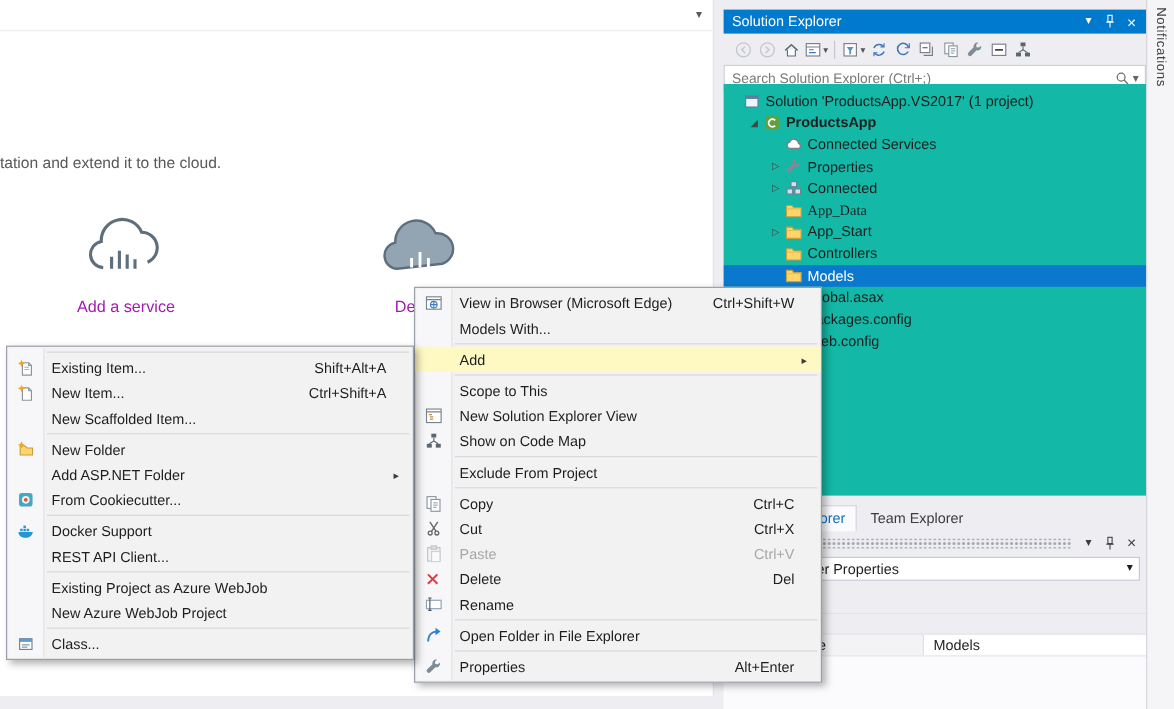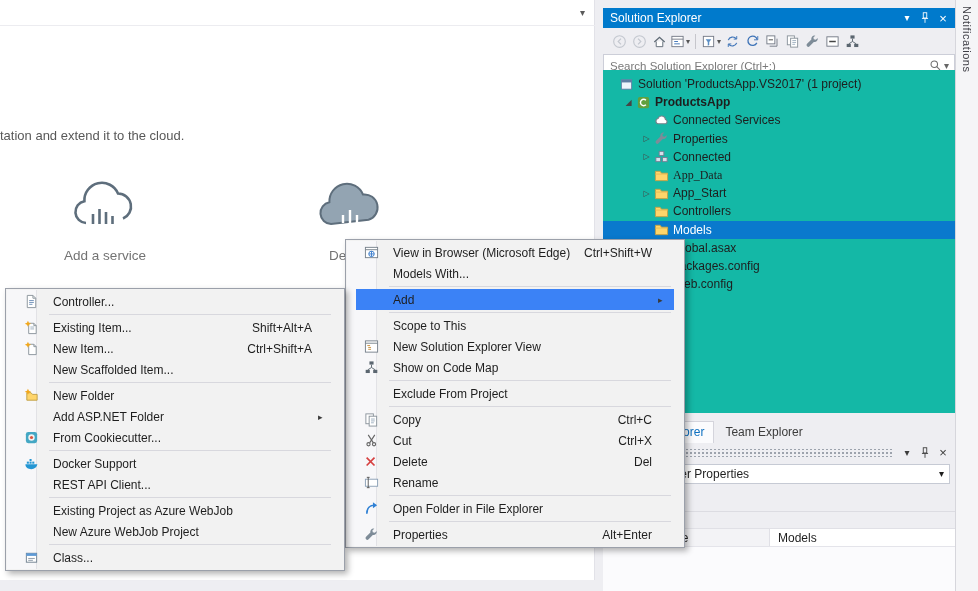--- a/index.html
+++ b/index.html
@@ -8,21 +8,21 @@
   .abs{position:absolute}
   svg{display:block}
   .g{font-size:10px;line-height:1;display:block}
 
   
   #doc{left:0;top:0;width:595px;height:580px;background:#ffffff;border-right:1px solid #e2e2e8}
   #doc-top{left:0;top:0;width:595px;height:26px;border-bottom:1px solid #ececf0;display:flex;justify-content:flex-end;align-items:center;padding-right:10px;color:#5a5a5a}
   #intro{left:0;top:128px;width:320px;color:#585858;font-size:13px;white-space:nowrap}
   .action{top:180px;width:140px;text-align:center;position:absolute}
   .action .cld{display:flex;justify-content:center}
-  .action .alabel{display:block;margin-top:12px;color:#737373;font-size:13.5px}
+  .action .alabel{display:block;margin-top:12px;color:#a21caf;font-size:13.5px}
   #action-0{left:35px}
   #action-1{left:280px}
 
   
   #se-title{left:603px;top:8px;width:352px;height:20px;background:#007acc;color:#fff;display:flex;align-items:center;padding:0 3px 0 7px}
   #se-title .t{flex:1;font-size:12px}
   .cap-btn{width:18px;height:16px;display:flex;align-items:center;justify-content:center;color:inherit}
   #se-toolbar{left:603px;top:28px;width:352px;height:26px;display:flex;align-items:center;padding-left:6px}
   .tbi{height:20px;min-width:20px;display:flex;align-items:center;justify-content:center;padding:0 1px}
   .tbi.disabled{opacity:.5}
@@ -56,30 +56,30 @@
   .cat-band{height:17px;background:#eeeef2;border-bottom:1px solid #e0e0e6}
   .grow{display:flex;height:18px;border-bottom:1px solid #e4e4ea}
   .grow .it-name{width:167px;background:#f3f3f6;border-right:1px solid #e0e0e6;padding-left:16px;line-height:18px;white-space:nowrap}
   .grow .it-value{flex:1;padding-left:8px;line-height:18px;background:#fff;white-space:nowrap}
 
   
   #notif{left:955px;top:0;width:23px;height:591px;background:#f5f5f7;border-left:1px solid #d6d6dc;display:flex;justify-content:center;padding-top:6px}
   #notif .vtext{writing-mode:vertical-rl;font-size:11px;color:#3f3f46;letter-spacing:.5px}
 
   
-  .menu{position:absolute;background:#f2f2f2;border:1px solid #9ba0aa;box-shadow:3px 3px 6px rgba(0,0,0,.3);padding:2px 10px}
+  .menu{position:absolute;background:#f2f2f2;border:1px solid #9ba0aa;box-shadow:3px 3px 6px rgba(0,0,0,.3);padding:2px 0}
   .menu::before{content:"";position:absolute;left:1px;top:1px;bottom:1px;width:29px;background:#f7f7f9;border-right:1px solid #e2e2e6}
   #main-menu{left:345px;top:239px;width:340px;z-index:50}
   #add-menu{left:5px;top:288px;width:340px;z-index:60}
   .mi{position:relative;height:21px;display:flex;align-items:center}
   .mi .mi-gutter{width:30px;flex:none;display:flex;align-items:center;justify-content:center}
   .mi .it-label{flex:1;padding-left:7px;white-space:nowrap}
   .mi .it-shortcut{padding-right:6px;white-space:nowrap}
   .mi .it-arrow{width:16px;font-size:9px;color:#3a3a3a}
-  .mi.highlight{background:#3b82f6}
+  .mi.highlight{background:#fef9c3}
   .mi.disabled .it-label,.mi.disabled .it-shortcut{color:#a8a8a8}
   .msep{height:1px;background:#d8d8de;margin:2px 3px 2px 33px;position:relative}
 </style>
 </head>
 <body>
 
 <div class="abs" id="doc">
   <div class="abs" id="doc-top">
     <span>
         <span class="g">▾</span>
@@ -534,20 +534,34 @@
             <path d="M4.5 2l5.5 8.5M11.5 2 6 10.5" stroke="#666" stroke-width="1.2" fill="none"></path>
             <circle cx="4.8" cy="12" r="1.7" fill="none" stroke="#666" stroke-width="1.2"></circle>
             <circle cx="10.7" cy="12" r="1.7" fill="none" stroke="#666" stroke-width="1.2"></circle>
           </svg>
         </span>
       </span>
     <span class="it-label">Cut</span>
     <span class="it-shortcut">Ctrl+X</span>
     <span class="it-arrow" style="visibility: hidden;">▸</span>
   </div>
+    <div class="mi disabled">
+    <span class="mi-gutter">
+        <span class="it-icon">
+          <svg width="15" height="15" viewBox="0 0 16 16">
+            <rect x="2.5" y="2.5" width="11" height="12" fill="#f1f1f1" stroke="#c2c2c2"></rect>
+            <rect x="5.5" y="1" width="5" height="3" fill="#e0e0e0" stroke="#c2c2c2"></rect>
+            <rect x="6" y="6" width="7.5" height="9" fill="#fafafa" stroke="#cfcfcf"></rect>
+          </svg>
+        </span>
+      </span>
+    <span class="it-label">Paste</span>
+    <span class="it-shortcut">Ctrl+V</span>
+    <span class="it-arrow" style="visibility: hidden;">▸</span>
+  </div>
     <div class="mi">
     <span class="mi-gutter">
         <span class="it-icon">
           <svg width="14" height="14" viewBox="0 0 16 16">
             <path d="M3 3l9 9M12 3l-9 9" stroke="#d64040" stroke-width="1.9"></path>
           </svg>
         </span>
       </span>
     <span class="it-label">Delete</span>
     <span class="it-shortcut">Del</span>
@@ -589,34 +603,20 @@
           </svg>
         </span>
       </span>
     <span class="it-label">Properties</span>
     <span class="it-shortcut">Alt+Enter</span>
     <span class="it-arrow" style="visibility: hidden;">▸</span>
   </div>
   </div>
 
 <div class="menu" id="add-menu">
-    <div class="mi">
-    <span class="mi-gutter">
-        <span class="it-icon">
-          <svg width="15" height="15" viewBox="0 0 16 16">
-            <path d="M3.5 1.5h6l3 3v10h-9z" fill="#fff" stroke="#8b949c"></path>
-            <path d="M9.5 1.5v3h3" fill="none" stroke="#8b949c"></path>
-            <path d="M5.5 7h5M5.5 9h5M5.5 11h3.5" stroke="#6f8fb8"></path>
-          </svg>
-        </span>
-      </span>
-    <span class="it-label">Controller...</span>
-    <span class="it-shortcut"></span>
-    <span class="it-arrow" style="visibility: hidden;">▸</span>
-  </div>
     <div class="msep"></div>
     <div class="mi">
     <span class="mi-gutter">
         <span class="it-icon">
           <svg width="15" height="15" viewBox="0 0 16 16">
             <path d="M5 3.5h5.5l2.5 2.5v8.5H5z" fill="#fff" stroke="#8b949c"></path>
             <path d="M10.5 3.5V6H13" fill="none" stroke="#8b949c"></path>
             <path d="M6.8 7.5h4M6.8 9.5h4" stroke="#9fb0c0"></path>
             <path d="M4.2 .7 5.2 3l2.3 1-2.3 1-1 2.3-1-2.3L.9 4l2.3-1z" fill="#f2a71b"></path>
           </svg>

